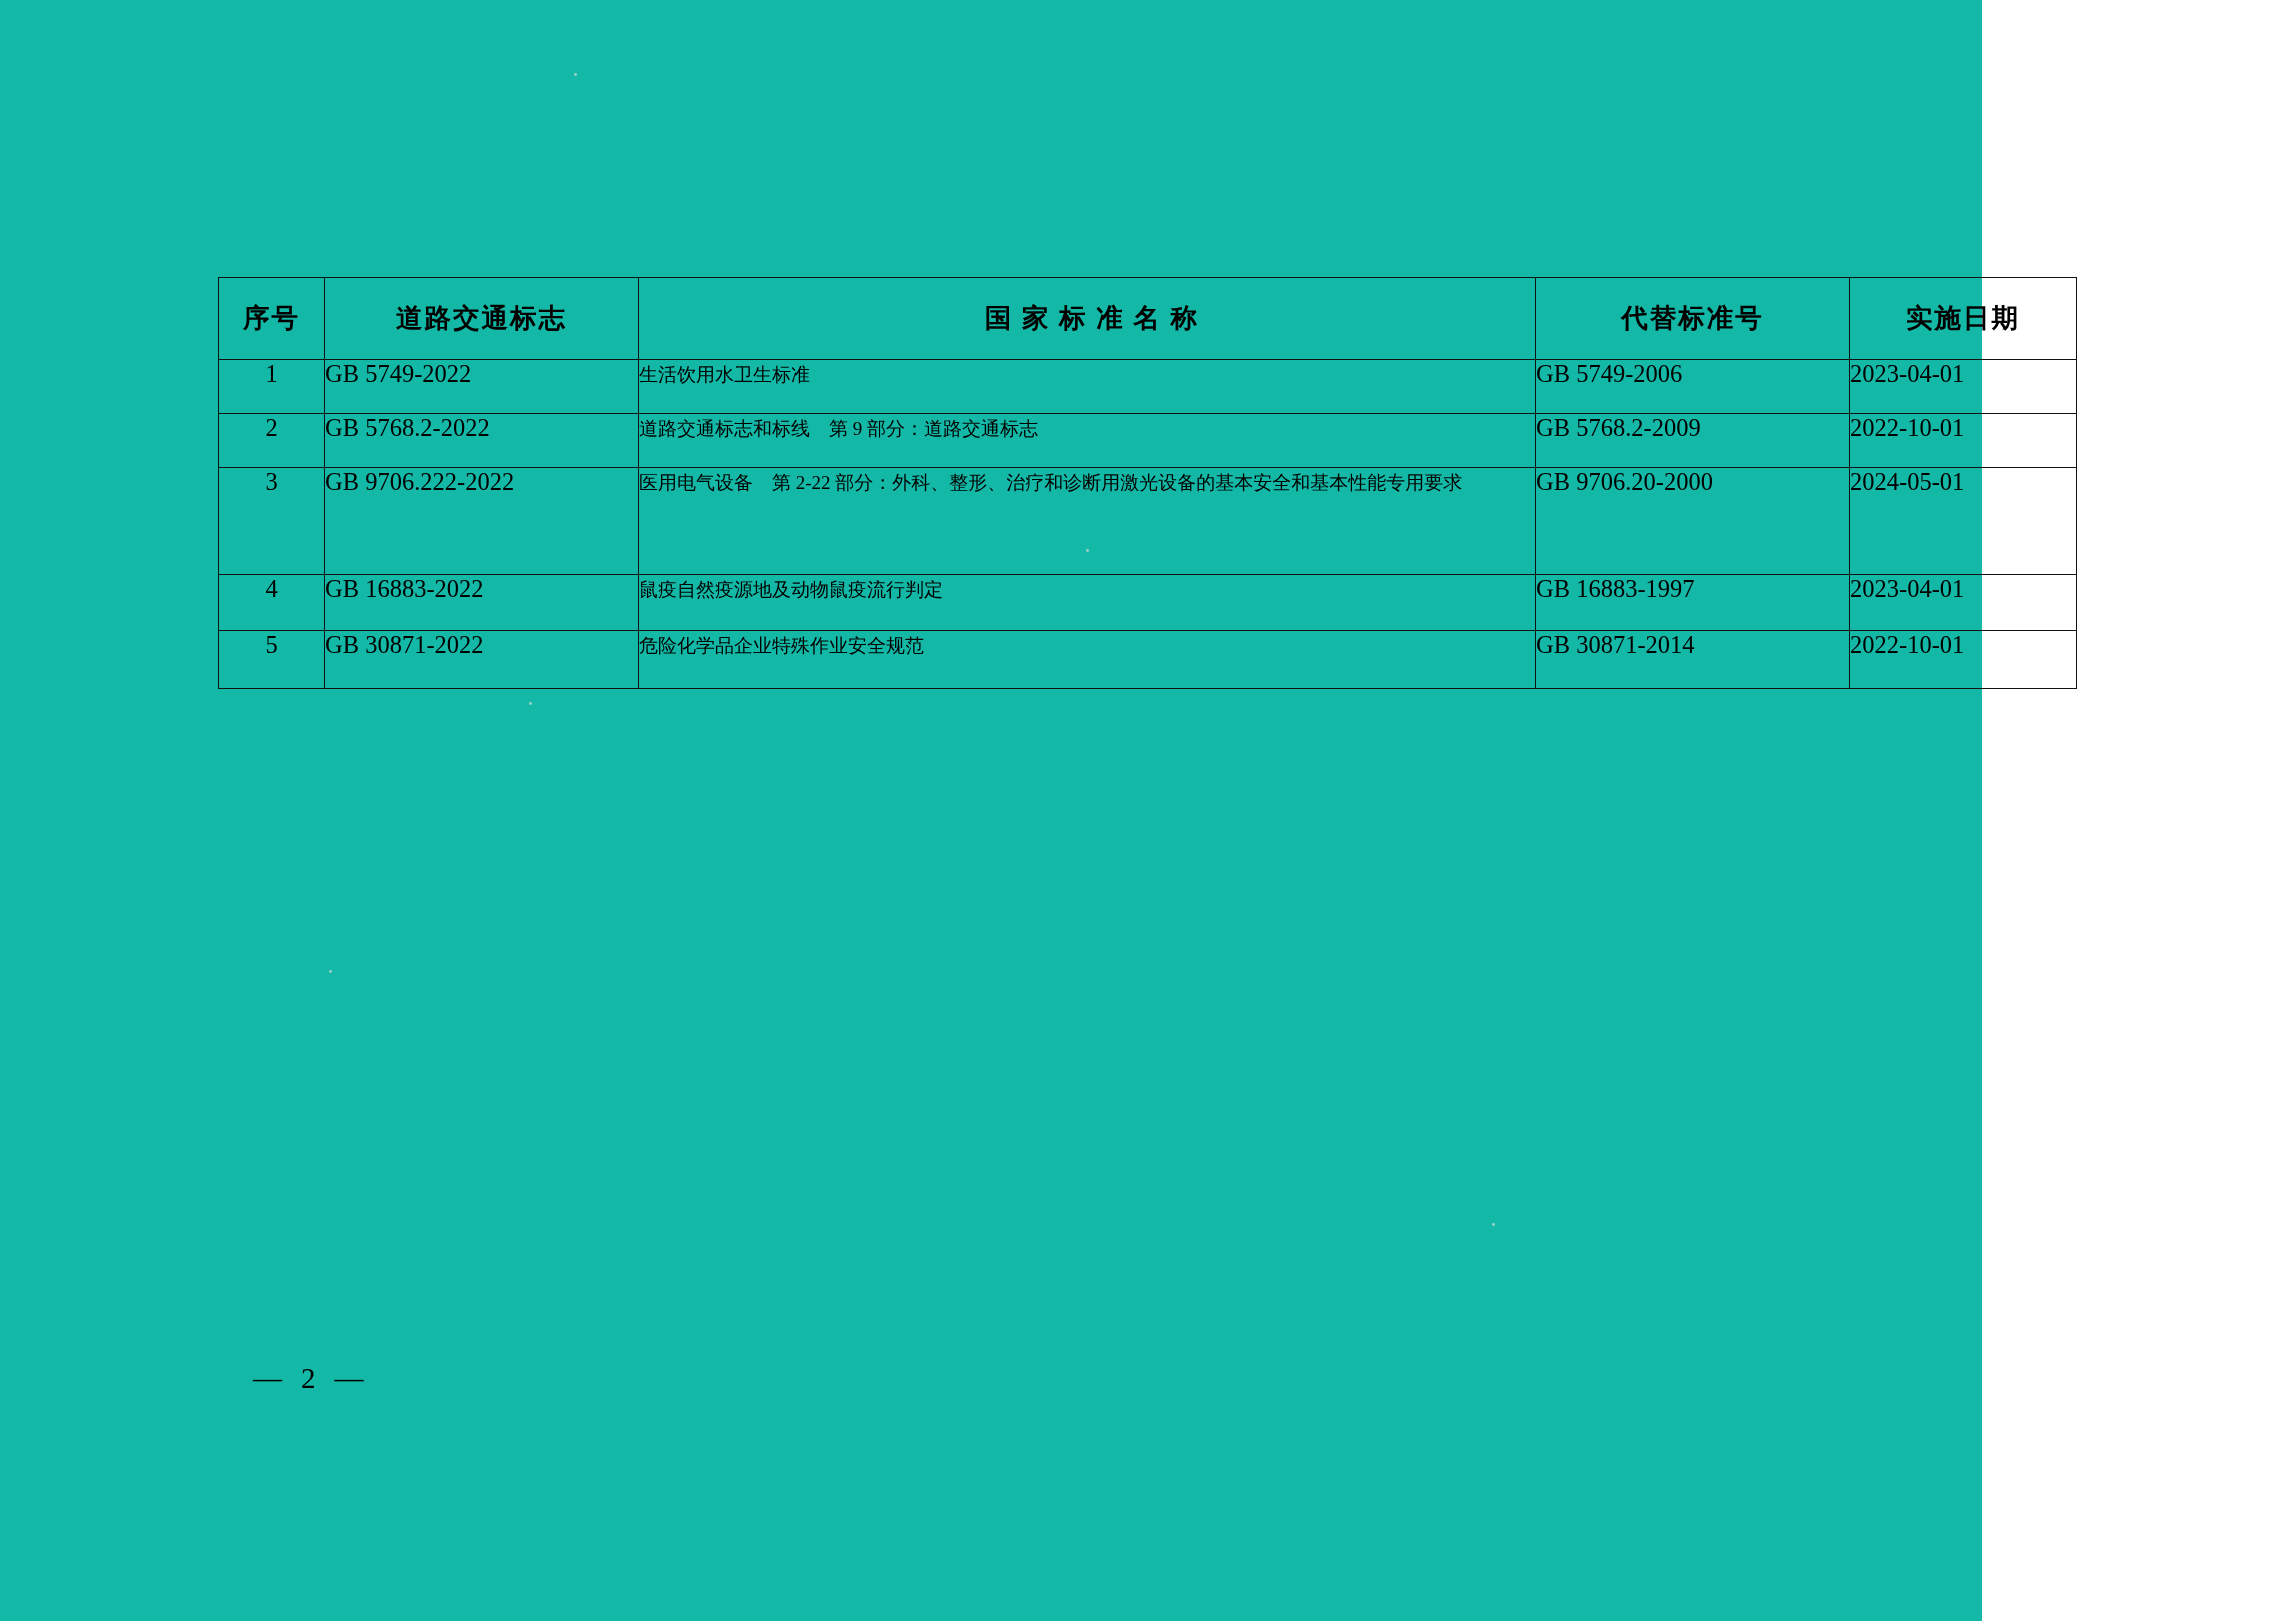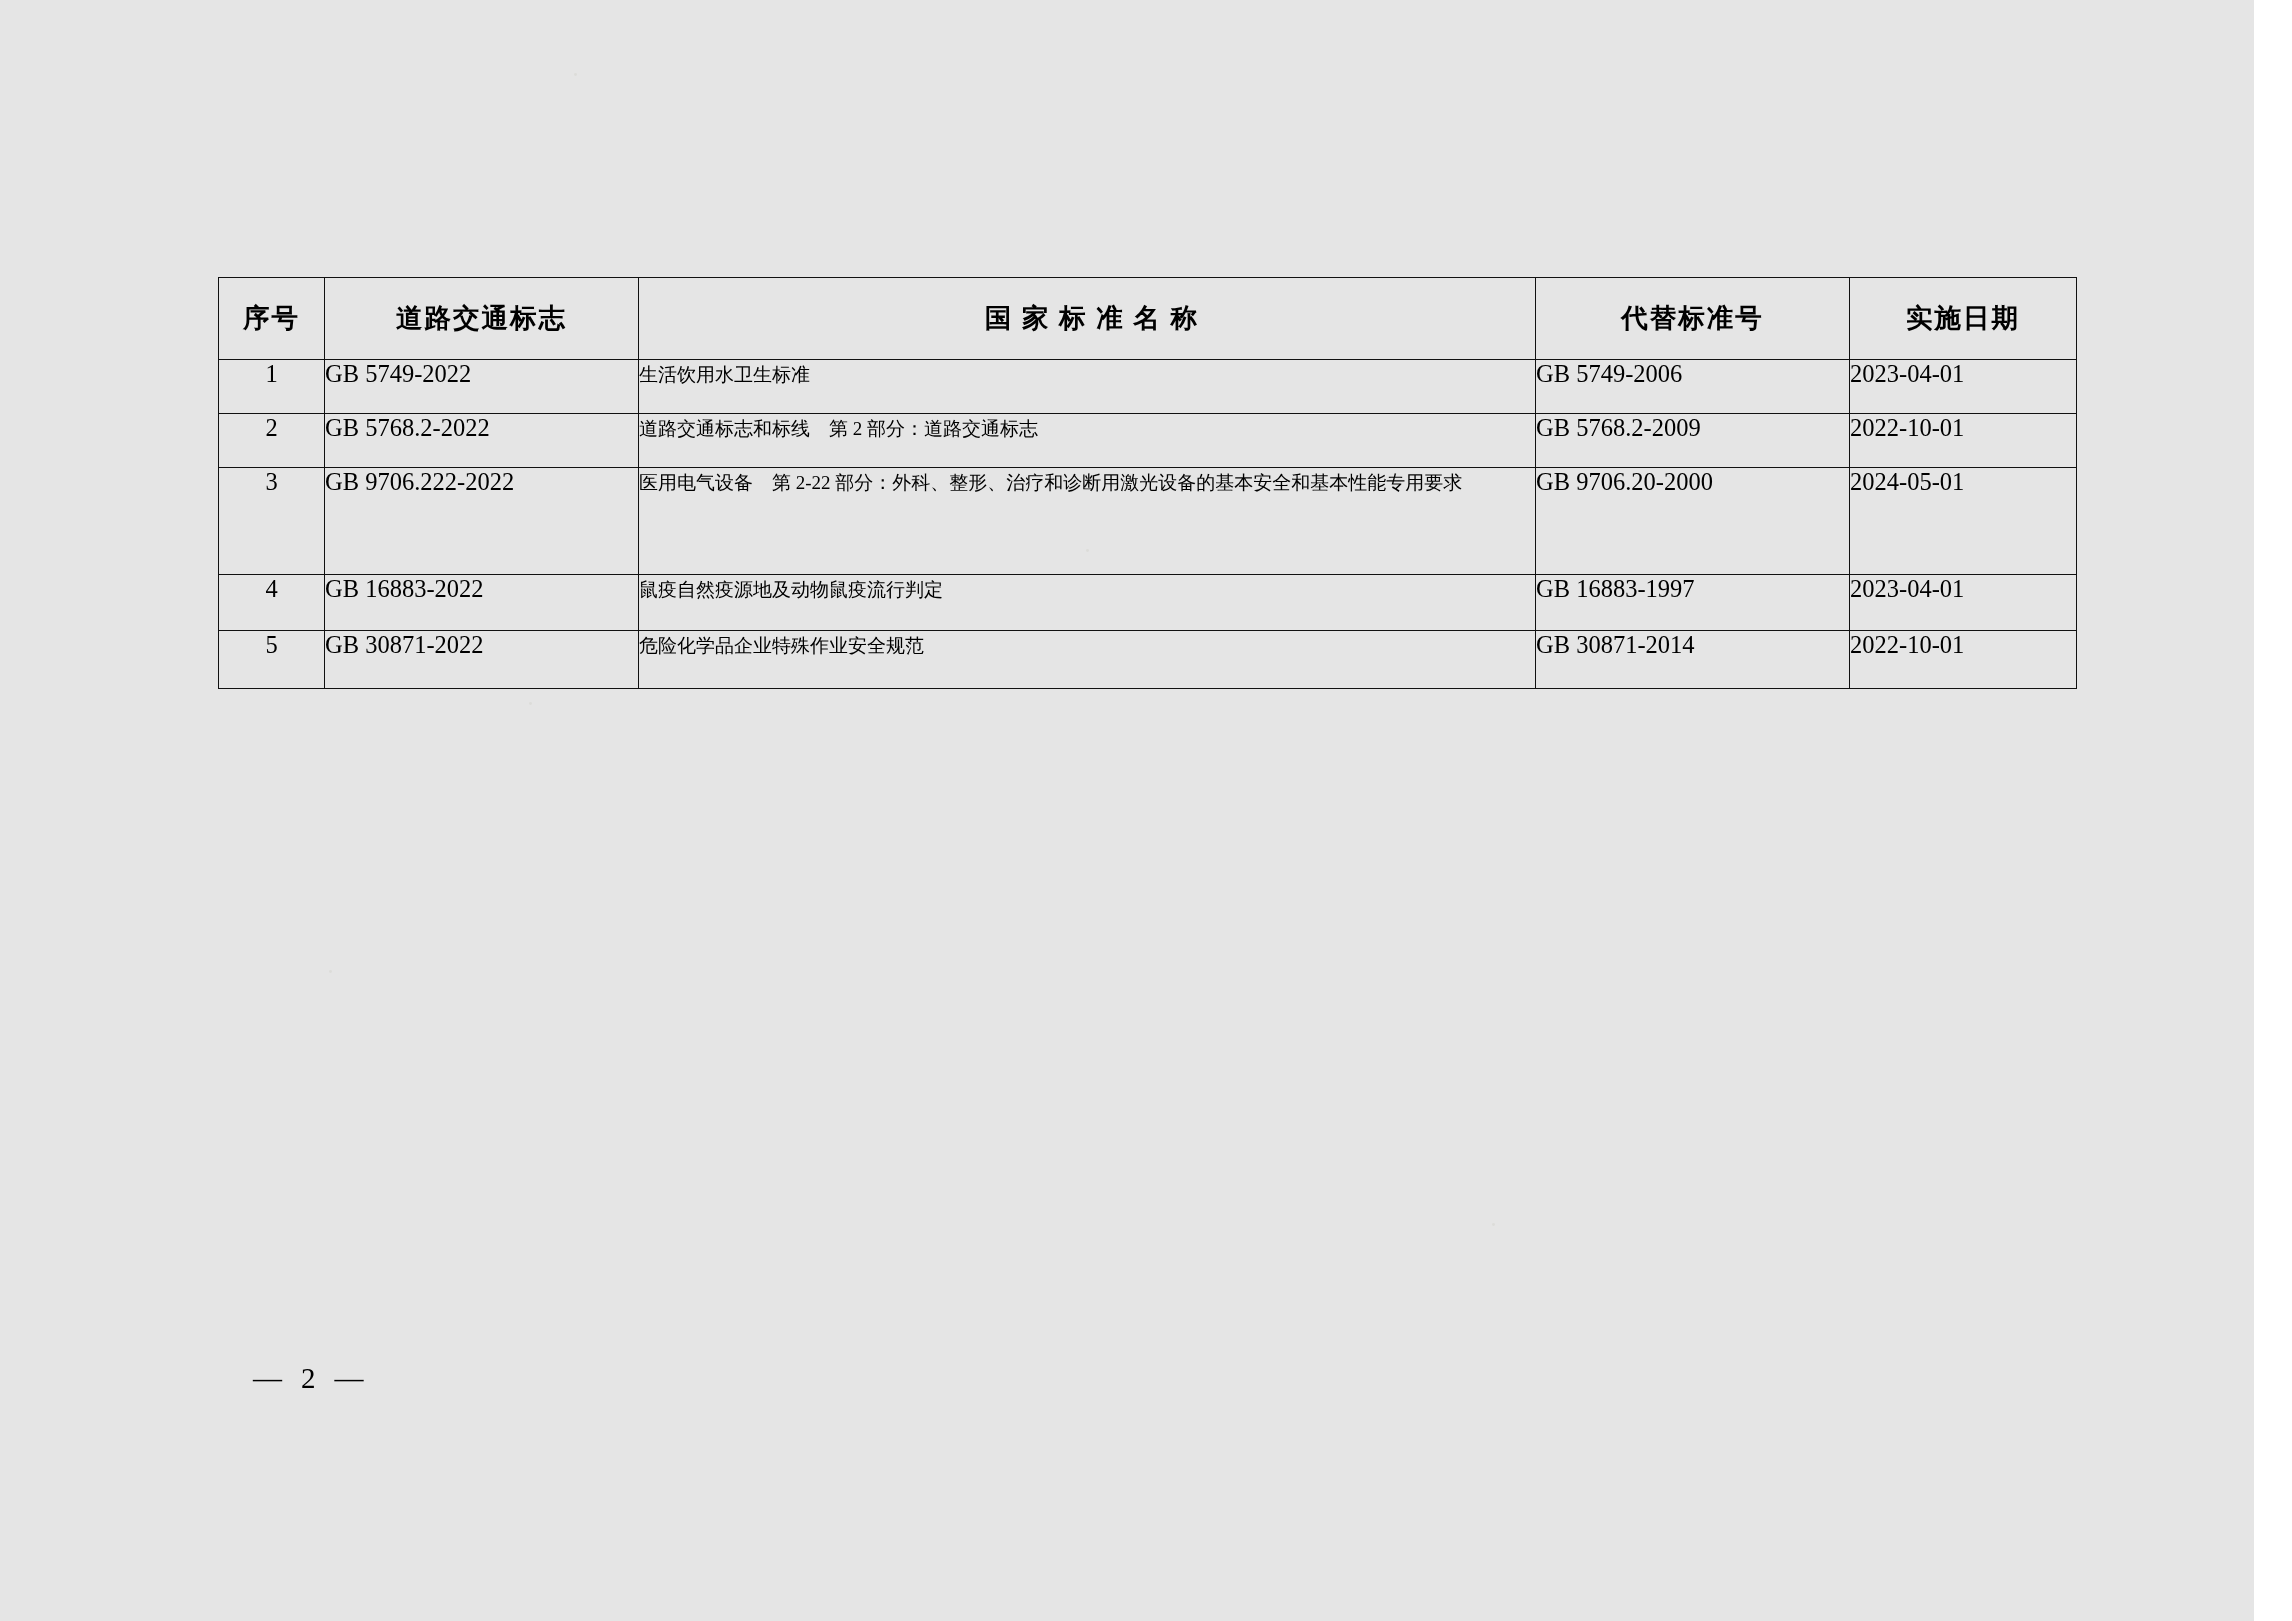--- a/index.html
+++ b/index.html
@@ -10,23 +10,23 @@
   body {
     width: 2293px;
     height: 1621px;
     font-family: "Liberation Serif", "DejaVu Serif", serif;
     color: #000000;
     position: relative;
     overflow: hidden;
   }
   .page {
     position: relative;
-    width: 2254px;
+    width: 1982px;
     height: 1621px;
-    background: #e5e5e5;
+    background: #14b8a6;
   }
   .doc-table {
     position: absolute;
     left: 218px;
     top: 277px;
     width: 1857px;
     border-collapse: collapse;
     table-layout: fixed;
   }
   .doc-table td, .doc-table th {
@@ -133,21 +133,21 @@
       <tr class="row-1">
         <td class="cell-seq">1</td>
         <td class="cell-code">GB 5749-2022</td>
         <td class="cell-name">生活饮用水卫生标准</td>
         <td class="cell-replaced">GB 5749-2006</td>
         <td class="cell-date">2023-04-01</td>
       </tr>
       <tr class="row-2">
         <td class="cell-seq">2</td>
         <td class="cell-code">GB 5768.2-2022</td>
-        <td class="cell-name">道路交通标志和标线　第 2 部分：道路交通标志</td>
+        <td class="cell-name">道路交通标志和标线　第 9 部分：道路交通标志</td>
         <td class="cell-replaced">GB 5768.2-2009</td>
         <td class="cell-date">2022-10-01</td>
       </tr>
       <tr class="row-3">
         <td class="cell-seq">3</td>
         <td class="cell-code">GB 9706.222-2022</td>
         <td class="cell-name">医用电气设备　第 2-22 部分：外科、整形、治疗和诊断用激光设备的基本安全和基本性能专用要求</td>
         <td class="cell-replaced">GB 9706.20-2000</td>
         <td class="cell-date">2024-05-01</td>
       </tr>

